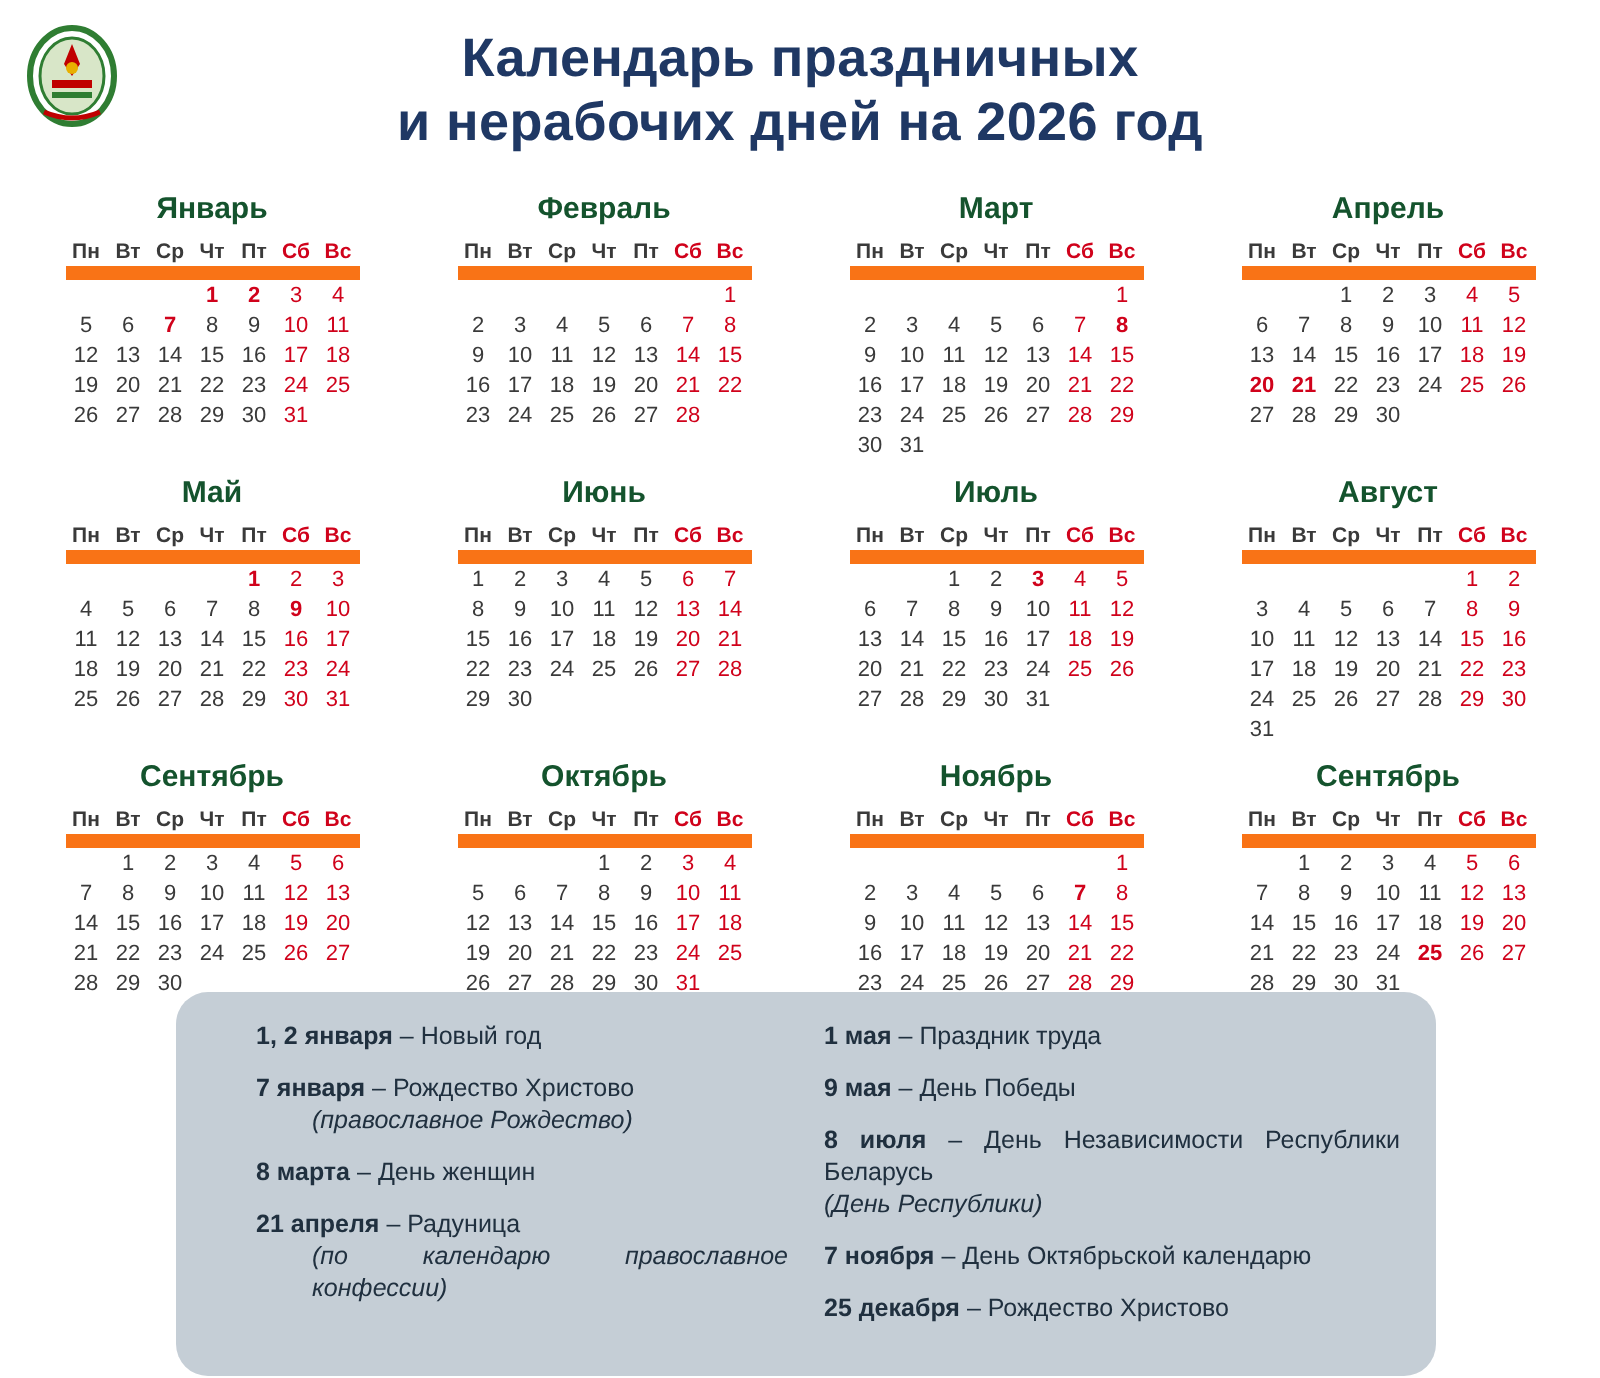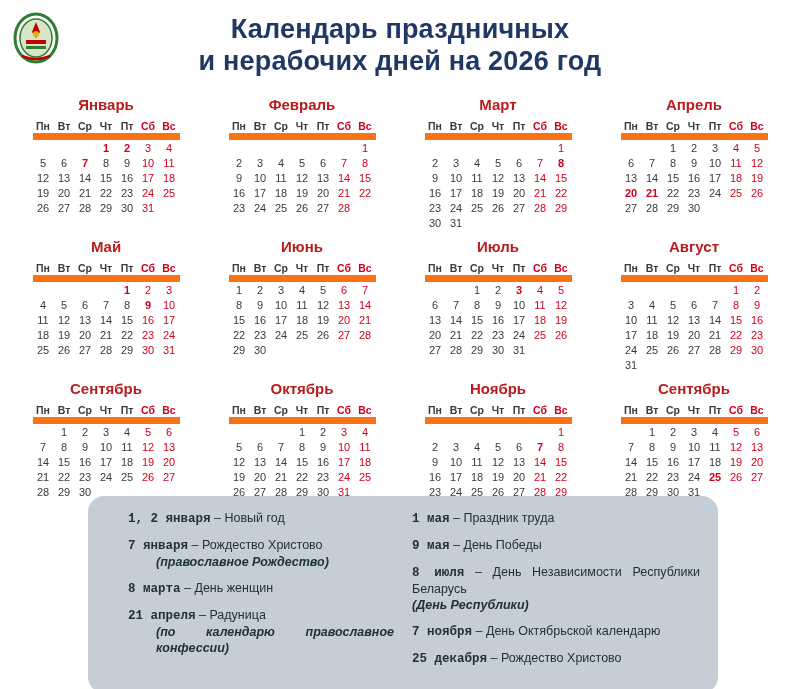--- a/index.html
+++ b/index.html
@@ -52,21 +52,21 @@
     grid-template-rows: repeat(3, auto);
     column-gap: 0px;
     row-gap: 2px;
     padding: 6px 8px 0 8px;
   }
   .month {
     text-align: center;
     padding: 2px 2px 4px 2px;
   }
   .month-name {
-    color: #b91c1c;
+    color: #14532d;
     font-size: 15px;
     font-weight: bold;
     margin-bottom: 5px;
   }
   table.cal {
     border-collapse: collapse;
     margin: 0 auto;
     font-size: 11px;
     color: #3a3a3a;
   }
@@ -109,26 +109,25 @@
   .legend-col {
     flex: 1;
   }
   .legend-item {
     color: #20303f;
     font-size: 12.5px;
     line-height: 1.28;
     margin-bottom: 10px;
     text-align: justify;
   }
-  .legend-item .date { font-weight: bold; font-family: Liberation Mono, monospace; }
+  .legend-item .date { font-weight: bold; }
   .legend-item .sub {
     display: block;
     font-style: italic;
     padding-left: 28px;
-    font-weight: bold;
   }
   .legend-item .sub.nopad { padding-left: 0; }
   .legend-col.left .legend-item { padding-left: 22px; }
 </style>
 </head>
 <body>
 
 <div class="page">
 
   <div class="header">

